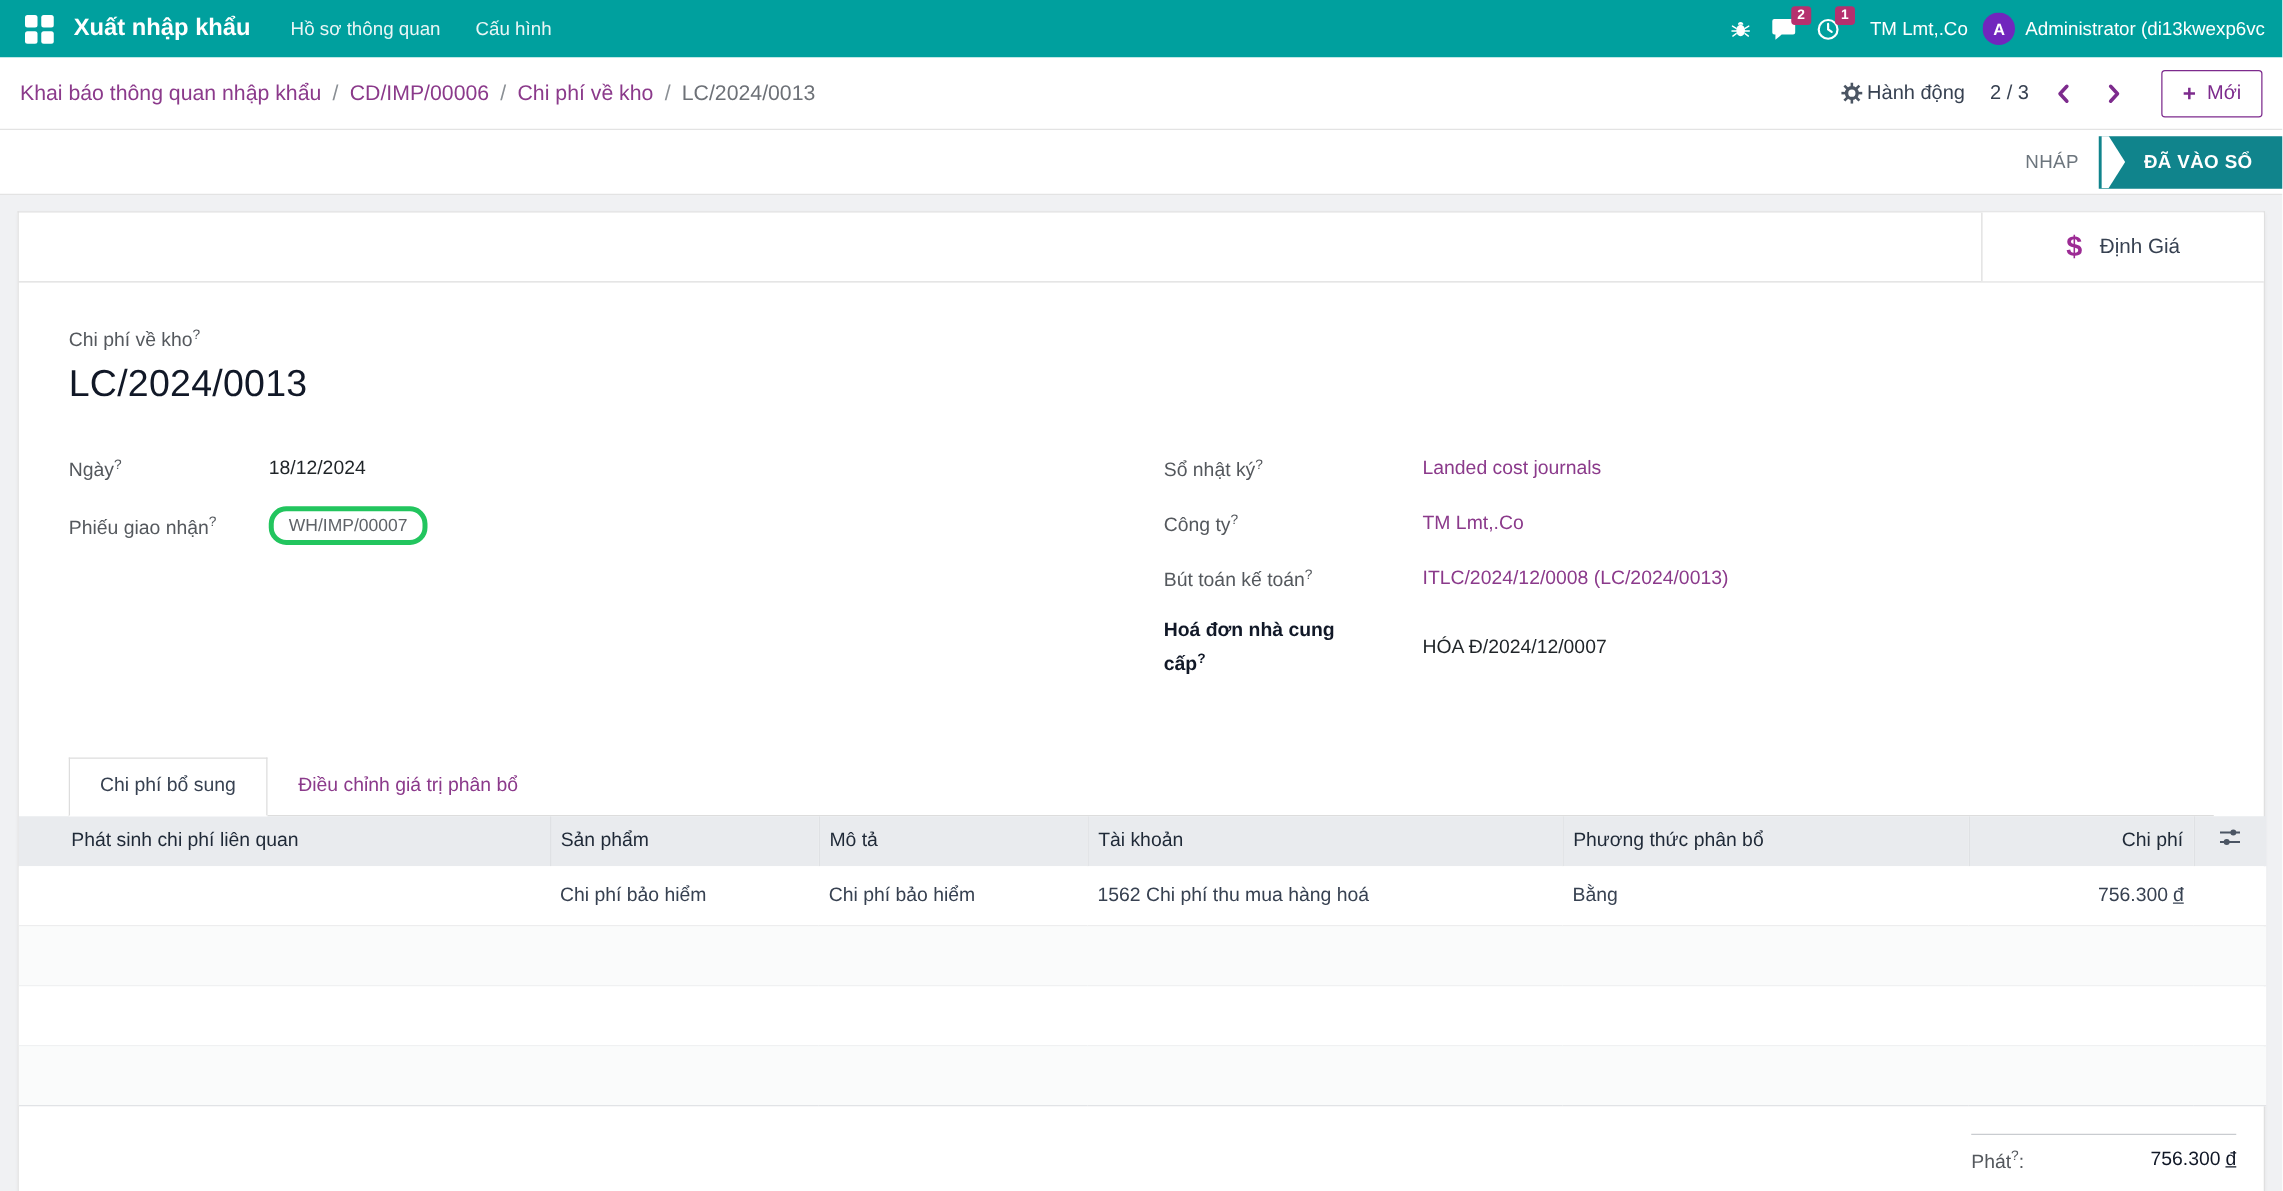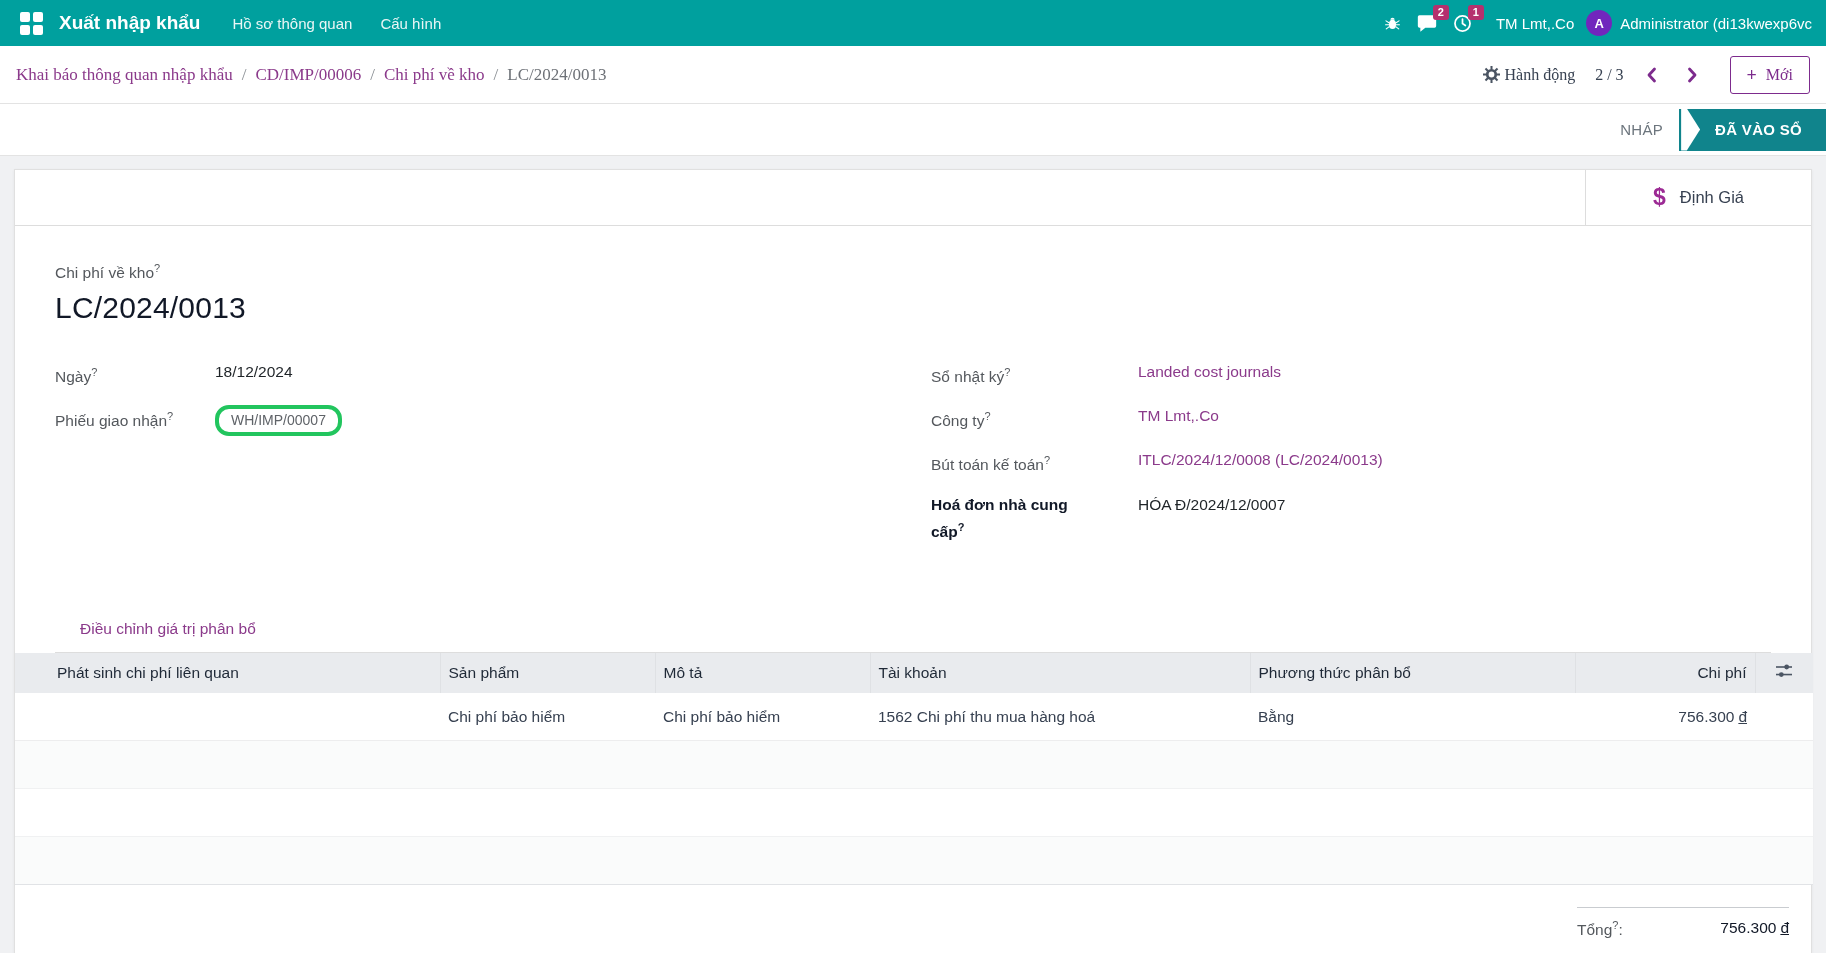--- a/index.html
+++ b/index.html
@@ -21,21 +21,21 @@
   .badge { position:absolute; top:-5px; right:-4px; background:#b5306e; color:#fff; font-size:11px;
            font-weight:700; line-height:1; padding:2px 5px; border-radius:3px; }
   .company { font-size:15px; margin:0 12px 0 16px; white-space:nowrap; cursor:pointer; }
   .user-menu { display:flex; align-items:center; gap:8px; white-space:nowrap; overflow:hidden; max-width:255px; cursor:pointer; }
   .avatar { width:26px; height:26px; border-radius:50%; background:#7126bd; color:#fff; flex:0 0 auto;
             display:flex; align-items:center; justify-content:center; font-size:13px; font-weight:700; }
   .user-name { font-size:15px; }
 
   
   .control-panel { height:58px; display:flex; align-items:center; justify-content:space-between;
-                   padding:0 16px; border-bottom:1px solid #e3e3e3; flex:0 0 auto; background:#fff;font-family:Liberation Serif, serif; }
+                   padding:0 16px; border-bottom:1px solid #e3e3e3; flex:0 0 auto; background:#fff; }
   .breadcrumb { font-size:17px; color:#6d7177; display:flex; align-items:center; gap:9px; white-space:nowrap; }
   .breadcrumb a { color:#8b3a8b; text-decoration:none; cursor:pointer; }
   .crumb-sep { color:#8a8f94; }
   .crumb-current { color:#6d7177; }
   .cp-right { display:flex; align-items:center; gap:16px; }
   .action-btn { display:flex; align-items:center; gap:4px; background:none; border:none;
                 font-size:16px; color:#374151; cursor:pointer; font-family:inherit; }
   .pager { font-size:16px; color:#374151; margin-left:4px; }
   .pager-btn { background:none; border:none; cursor:pointer; padding:2px; display:flex; }
   .btn-new { display:flex; align-items:center; gap:9px; border:1px solid #7d2b8d; background:#fff;
@@ -65,21 +65,21 @@
   .dollar { color:#9c2a94; font-size:23px; font-weight:700; }
 
   .sheet-body { padding:36px 40px 0; }
   .title-label { font-size:15.5px; color:#54585d; }
   sup.help { font-size:11px; color:inherit; }
   .record-title { font-size:30px; font-weight:500; color:#111827; margin:9px 0 36px; letter-spacing:.2px; }
 
   .field-groups { display:flex; }
   .fg { flex:0 0 50%; }
   .fg.right { padding-left:18px; }
-  .frow { display:flex; align-items:flex-start; margin-bottom:17px; font-size:15.5px; line-height:22px; }
+  .frow { display:flex; align-items:center; margin-bottom:17px; font-size:15.5px; line-height:22px; }
   .flabel { color:#54585d; flex:0 0 140px; margin-right:20px; }
   .fg.right .flabel { flex:0 0 170px; margin-right:37px; }
   .flabel.bold { color:#111827; font-weight:700; }
   .fvalue { color:#1f2428; }
   a.fvalue { color:#8b3a8b; text-decoration:none; cursor:pointer; }
   .tag { display:inline-block; border:4px solid #22c55e; border-radius:14px; padding:2px 12px;
          color:#5f6368; font-size:14px; line-height:19px; }
 
   
   .notebook { margin-top:46px; }
@@ -260,20 +260,21 @@
             </div>
             <div class="frow">
               <span class="flabel bold"><span>Hoá đơn nhà cung cấp</span><sup class="help">?</sup></span>
               <span class="fvalue">HÓA Đ/2024/12/0007</span>
             </div>
           </div>
         </div>
 
         <div class="notebook">
           <div class="tab-strip">
+            <button class="tab active">Chi phí bổ sung</button>
             <button class="tab inactive">Điều chỉnh giá trị phân bổ</button>
           </div>
         </div>
       </div>
 
       <div class="table-wrap">
         <table class="o-list">
           <colgroup>
             <col style="width:425px">
               <col style="width:215px">
@@ -320,21 +321,21 @@
                 <td colspan="7"></td>
               </tr>
             <tr class="stripe-a stripe-last">
                 <td colspan="7"></td>
               </tr>
           </tbody>
         </table>
 
         <div class="total-box">
           <span class="total-label">
-            <span>Tổng</span><sup class="help">?</sup><span>:</span>
+            <span>Phát</span><sup class="help">?</sup><span>:</span>
           </span>
           <span class="total-value">
             <span>756.300</span><span class="cur">đ</span>
           </span>
         </div>
       </div>
 
     </div>
   </div>
 </div>

